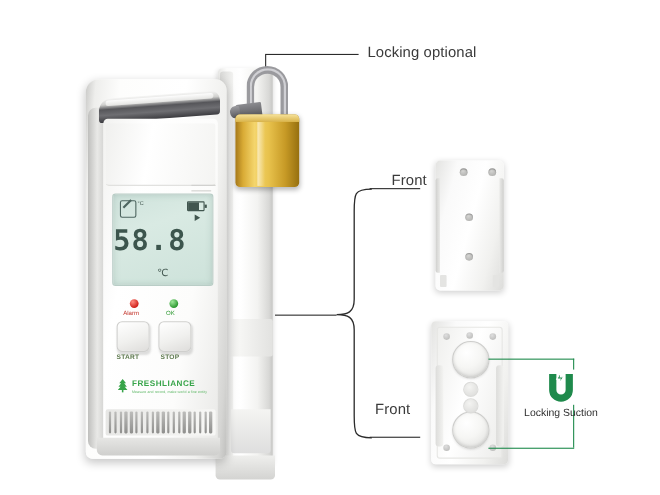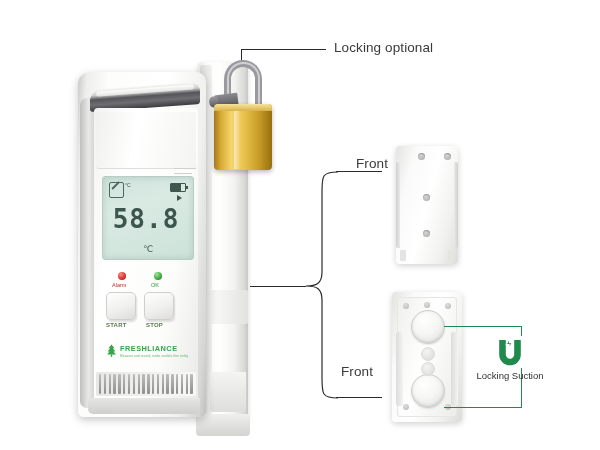--- a/index.html
+++ b/index.html
@@ -145,21 +145,21 @@
   }
   .lcd-batt:after{
     content:""; position:absolute; right:-3px; top:1.6px; width:2px; height:3px; background:#41564f;
   }
   .lcd-play{
     position:absolute; right:11px; top:18px; width:0; height:0;
     border-left:5px solid #41564f; border-top:3.6px solid transparent; border-bottom:3.6px solid transparent;
   }
   .lcd-value{
     position:absolute; left:0; right:4px; top:27px;
-    text-align:center;
+    text-align:left;
     font-family: "DejaVu Sans Mono", monospace;
     font-size:26px; font-weight:bold; color:#3c554d;
     letter-spacing:1px;
   }
   .lcd-unit{
     position:absolute; left:0; right:0; bottom:5px;
     text-align:center;
     font-size:9px; color:#41564f;
     font-family:"DejaVu Sans", sans-serif;
   }

